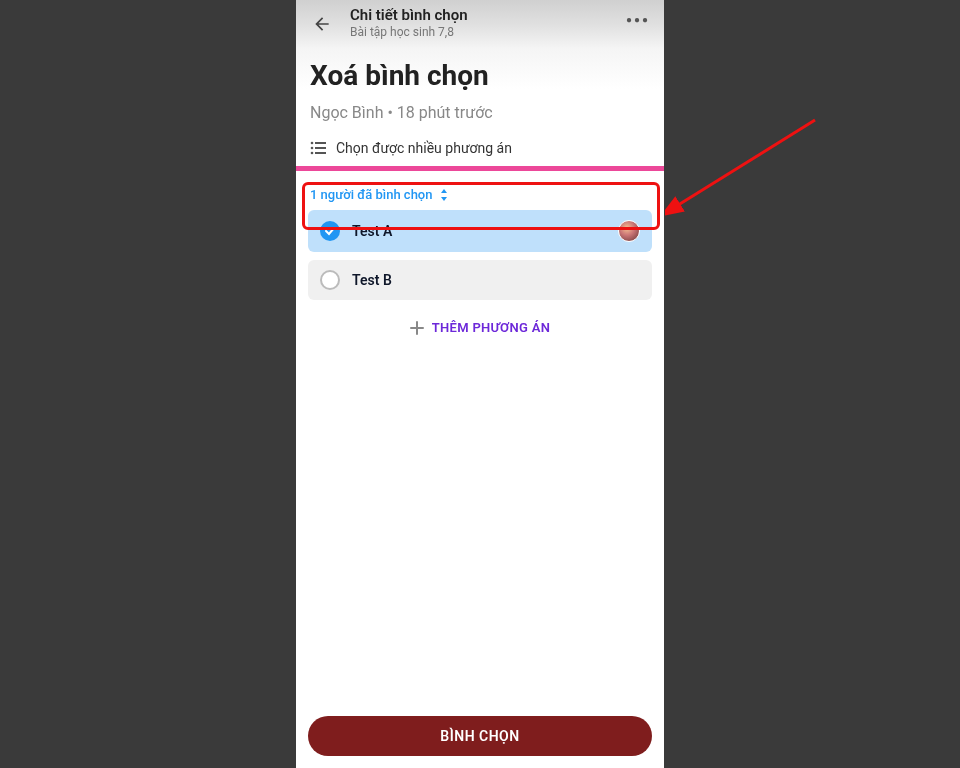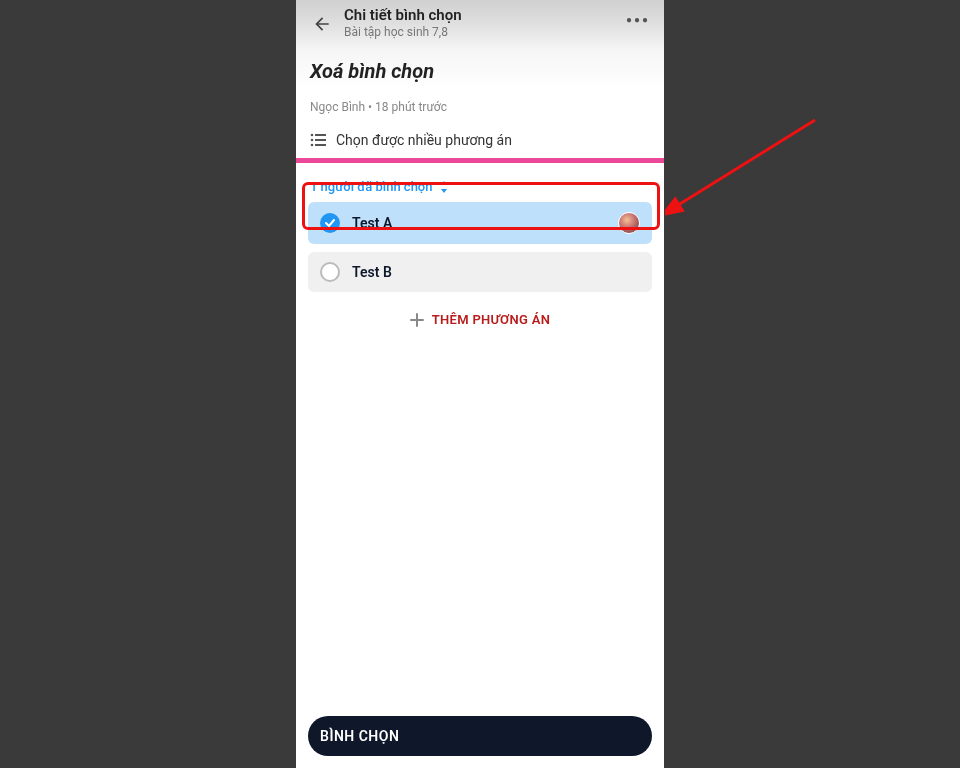--- a/index.html
+++ b/index.html
@@ -30,21 +30,21 @@
   }
   .back-btn {
     width: 24px;
     height: 24px;
     padding: 2px;
     margin-top: 6px;
     cursor: pointer;
   }
   .header-center {
     flex: 1;
-    margin-left: 10px;
+    margin-left: 16px;
   }
   .header-title {
     font-size: 15px;
     font-weight: 600;
     color: #222;
   }
   .header-subtitle {
     font-size: 12px;
     color: #777;
     margin-top: 1px;
@@ -54,29 +54,28 @@
     cursor: pointer;
     color: #555;
     letter-spacing: 2px;
     font-size: 10px;
   }
   .body-section {
     background: linear-gradient(180deg, #f5f5f5 0%, #ffffff 40px);
     padding: 10px 14px 4px 14px;
   }
   .poll-title {
-    font-size: 20px;
+    font-size: 28px;
     font-weight: 700;
     color: #222;
-    font-style: italic;
   }
   .poll-meta {
-    font-size: 12px;
+    font-size: 16px;
     color: #888;
-    margin-top: 17px;
+    margin-top: 11px;
   }
   .multi-row {
     display: flex;
     align-items: center;
     gap: 10px;
     padding: 14px 14px 10px 14px;
     border-bottom: 5px solid #ec4899;
     margin-bottom: 8px;
     font-size: 14px;
     color: #333;
@@ -140,37 +139,37 @@
     height: 22px;
     border-radius: 50%;
     background: radial-gradient(circle at 40% 35%, #f4c090 0%, #c77 40%, #633 100%);
     border: 1px solid #fff;
   }
   .add-option {
     display: flex;
     align-items: center;
     justify-content: center;
     gap: 8px;
-    color: #b91c1c;
+    color: #6d28d9;
     font-size: 13px;
     font-weight: 600;
     margin-top: 10px;
     padding: 10px;
     cursor: pointer;
     letter-spacing: 0.3px;
   }
   .footer {
     margin-top: auto;
     padding: 12px;
   }
   .vote-btn {
     width: 100%;
-    background: #0f172a;
+    background: #7f1d1d;
     color: #fff;
-    text-align: left;
+    text-align: center;
     border-radius: 22px;
     padding: 12px;
     font-size: 14px;
     font-weight: 600;
     letter-spacing: 0.5px;
     cursor: pointer;
   }
   .annotation-arrow {
     position: absolute;
     pointer-events: none;

